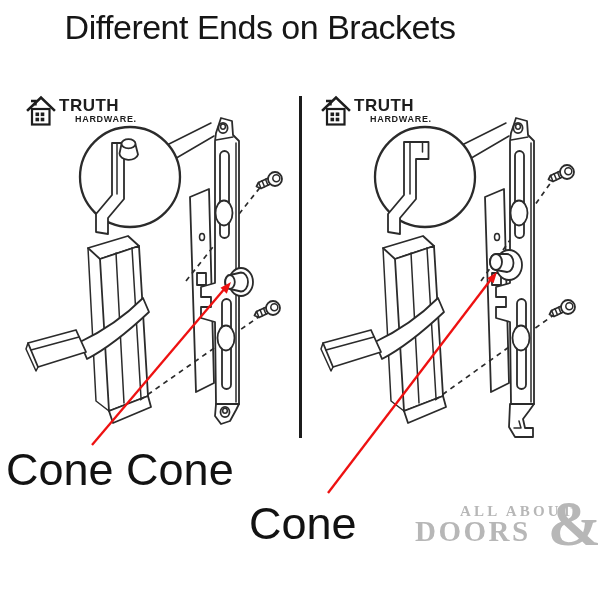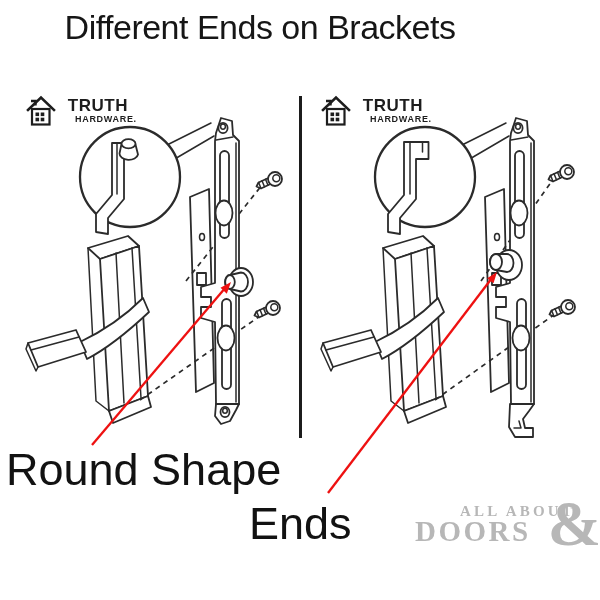--- a/index.html
+++ b/index.html
@@ -18,21 +18,21 @@
   .ln{fill:none;stroke:var(--ink);stroke-width:1.5;stroke-linejoin:round;stroke-linecap:round;}
   .thick{stroke-width:2.3;}
   .dash{fill:none;stroke:var(--ink);stroke-width:1.7;stroke-dasharray:5 4.5;}
   .red{stroke:var(--red);stroke-width:2.3;fill:none;}
   .redf{fill:var(--red);stroke:none;}
   
   .logo{display:flex;align-items:flex-start;gap:3px;}
   .logo-left{left:26px;top:94px;}
   .logo-right{left:321px;top:94px;}
   .logo-text{display:flex;flex-direction:column;color:#1d1d1d;}
-  .brand-name{font-weight:bold;font-size:17px;letter-spacing:0.5px;line-height:1;margin-top:3px;text-align:center;}
+  .brand-name{font-weight:bold;font-size:17px;letter-spacing:0.5px;line-height:1;margin-top:3px;}
   .brand-sub{font-weight:bold;font-size:9px;letter-spacing:0.7px;line-height:1;margin-top:1px;margin-left:16px;}
   
   .big-label{color:#121212;line-height:1.05;white-space:nowrap;}
   .label-cone{left:6px;top:446px;font-size:45px;}
   .label-round{left:249px;top:500px;font-size:45px;}
   
   .wm{left:415px;top:502px;width:180px;height:100px;color:var(--wm);
       font-family:"Liberation Serif", serif;font-weight:bold;}
   .wm div{position:absolute;white-space:nowrap;line-height:1;}
   .wm-r1{left:21px;top:2px;font-size:15px;letter-spacing:3.2px;margin-left:24px;}
@@ -170,20 +170,20 @@
     <rect x="14.7" y="18.5" width="3.6" height="3.6" fill="#1d1d1d"></rect>
     <rect x="9.5" y="23.7" width="3.6" height="3.6" fill="#1d1d1d"></rect>
     <rect x="14.7" y="23.7" width="3.6" height="3.6" fill="#1d1d1d"></rect>
   </svg>
   <div class="logo-text">
     <span class="brand-name">TRUTH</span>
     <span class="brand-sub">HARDWARE.</span>
   </div>
 </div>
 
-<div class="abs big-label label-cone">Round Shape</div>
-<div class="abs big-label label-round">Ends</div>
+<div class="abs big-label label-cone">Cone Cone</div>
+<div class="abs big-label label-round">Cone</div>
 
 <div class="abs wm">
   <div class="wm-r1">ALL ABOUT</div>
   <div class="wm-amp">&amp;</div>
   <div class="wm-r2">DOORS</div>
 </div>
 
 </body></html>

